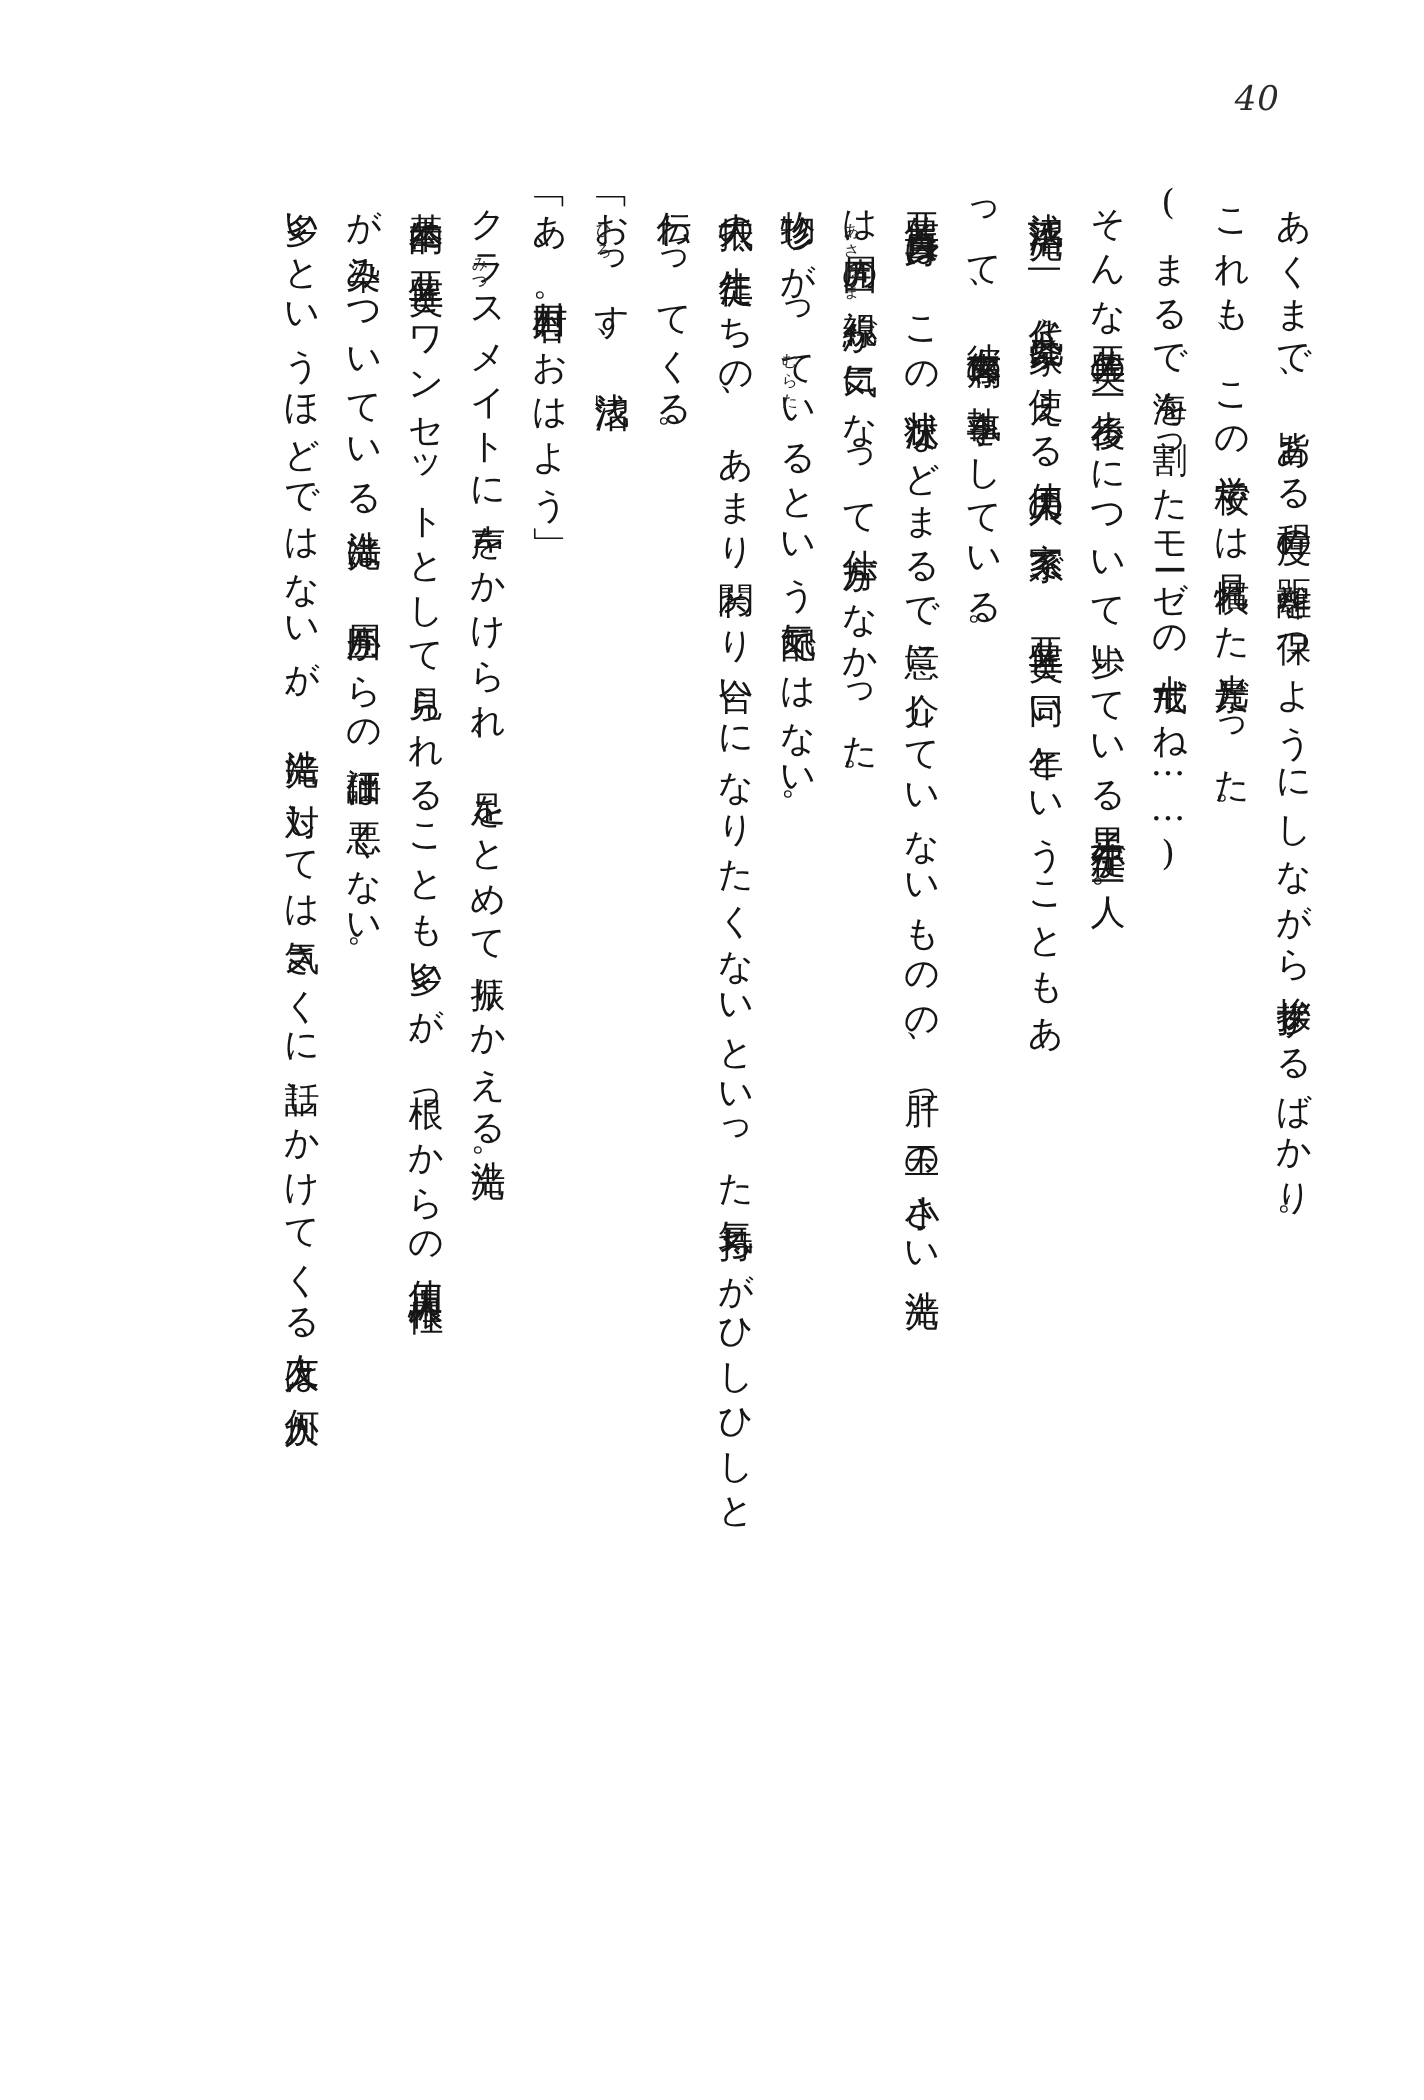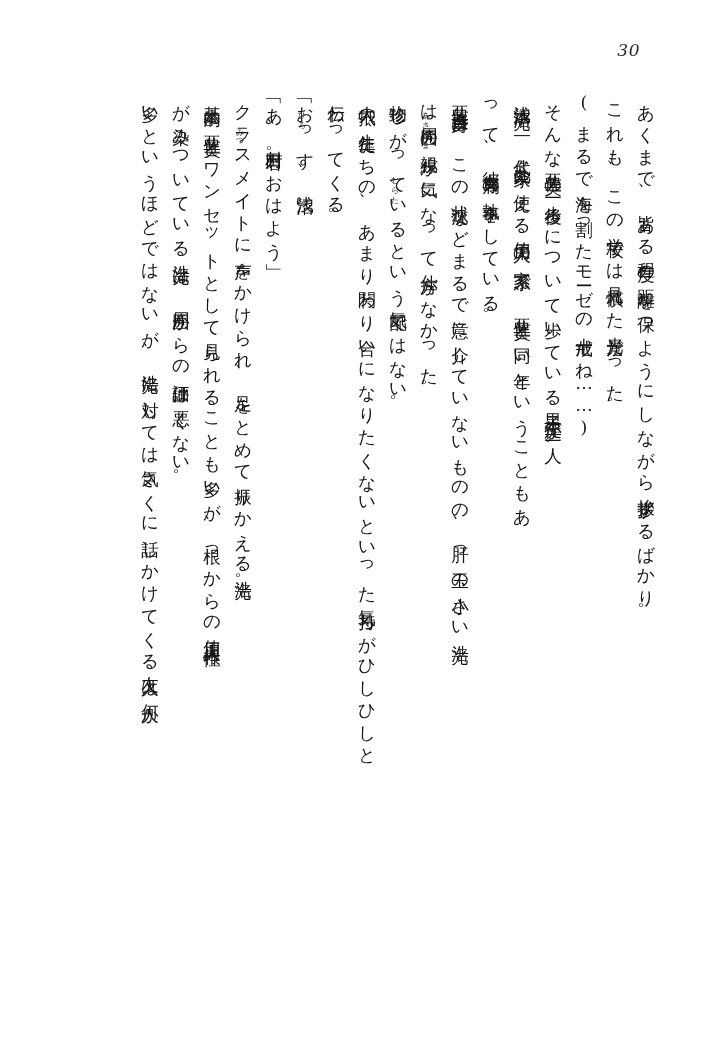--- a/index.html
+++ b/index.html
@@ -75,21 +75,21 @@
   .ruby-1 { top: 106px; right: 282px; }
   .ruby-2 { top: 106px; right: 406px; }
   .ruby-3 { top: 123px; right: 468px; }
   .ruby-4 { top: 171px; right: 313px; }
 </style>
 </head>
 <body>
 
 <div class="page">
 
-  <div class="page-number">30</div>
+  <div class="page-number">40</div>
 
   <div class="vtext">
     <div class="line">あくまで、皆ある程度の距離を保つようにしながら挨拶するばかり。</div>
     <div class="line">これも、この学校では見慣れた光景だった。</div>
     <div class="line">(まるで海を割ったモーゼの十戒だね……)</div>
     <div class="line">そんな亜佐美の一歩後ろについて歩いている男子生徒が一人。</div>
     <div class="line">浅沼浩光——代々九条家に使える使用人の家系で、亜佐美と同い年ということもあ</div>
     <div class="line">って、彼女専属の執事をしている。</div>
     <div class="line">亜佐美自身は、この状況などまるで意に介していないものの、肝っ玉の小さい浩光</div>
     <div class="line">は周囲の視線が気になって仕方がなかった。</div>

